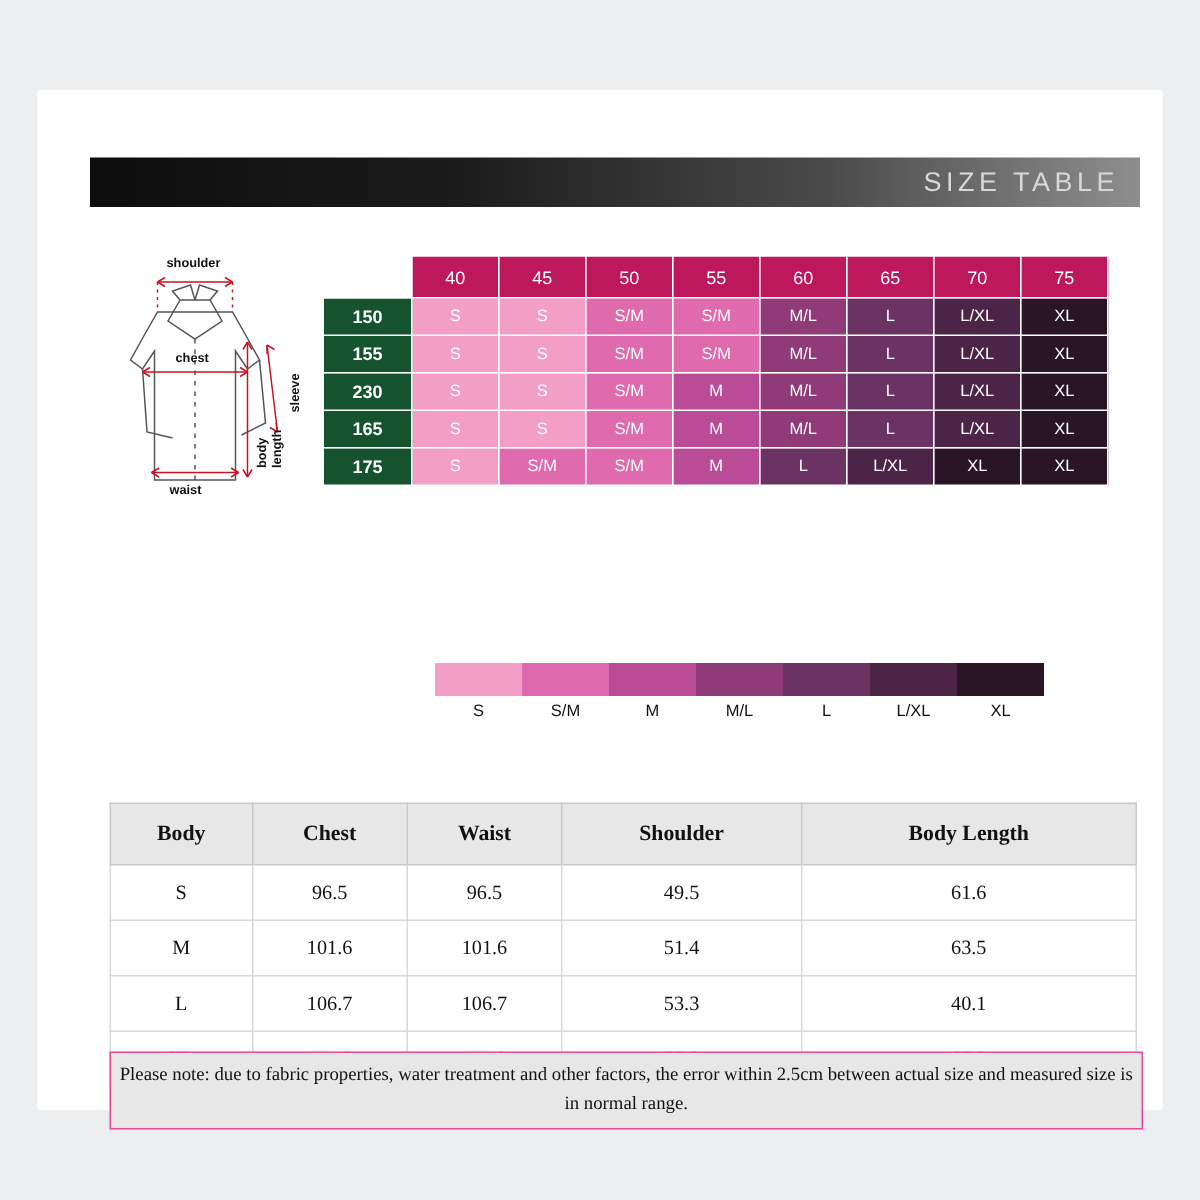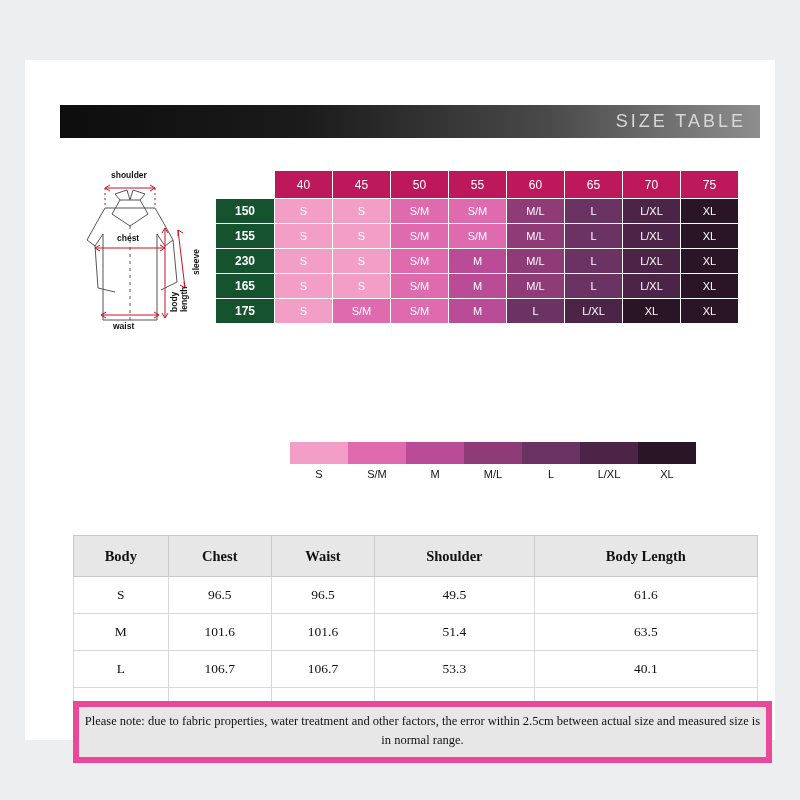--- a/index.html
+++ b/index.html
@@ -69,21 +69,21 @@
   .meas th{
     background:#e7e7e7;border:1px solid #c9c9c9;
     height:38px;font-size:14.5px;font-weight:bold;color:#111;
   }
   .meas td{
     background:#fff;border:1px solid #d8d8d8;
     height:34px;text-align:center;font-size:13.5px;color:#111;
   }
   .note{
     position:absolute;left:48px;top:641px;width:683px;
-    background:#e7e7e7;border:6px solid #ec4899;
+    background:#e7e7e7;border:1px solid #ec4899;
     font-size:12.5px;color:#111;text-align:center;
     padding:5px 2px 6px 2px;line-height:1.55;
   }
 </style>
 </head>
 <body>
 
 <div id="page">
 
   <div class="banner">

